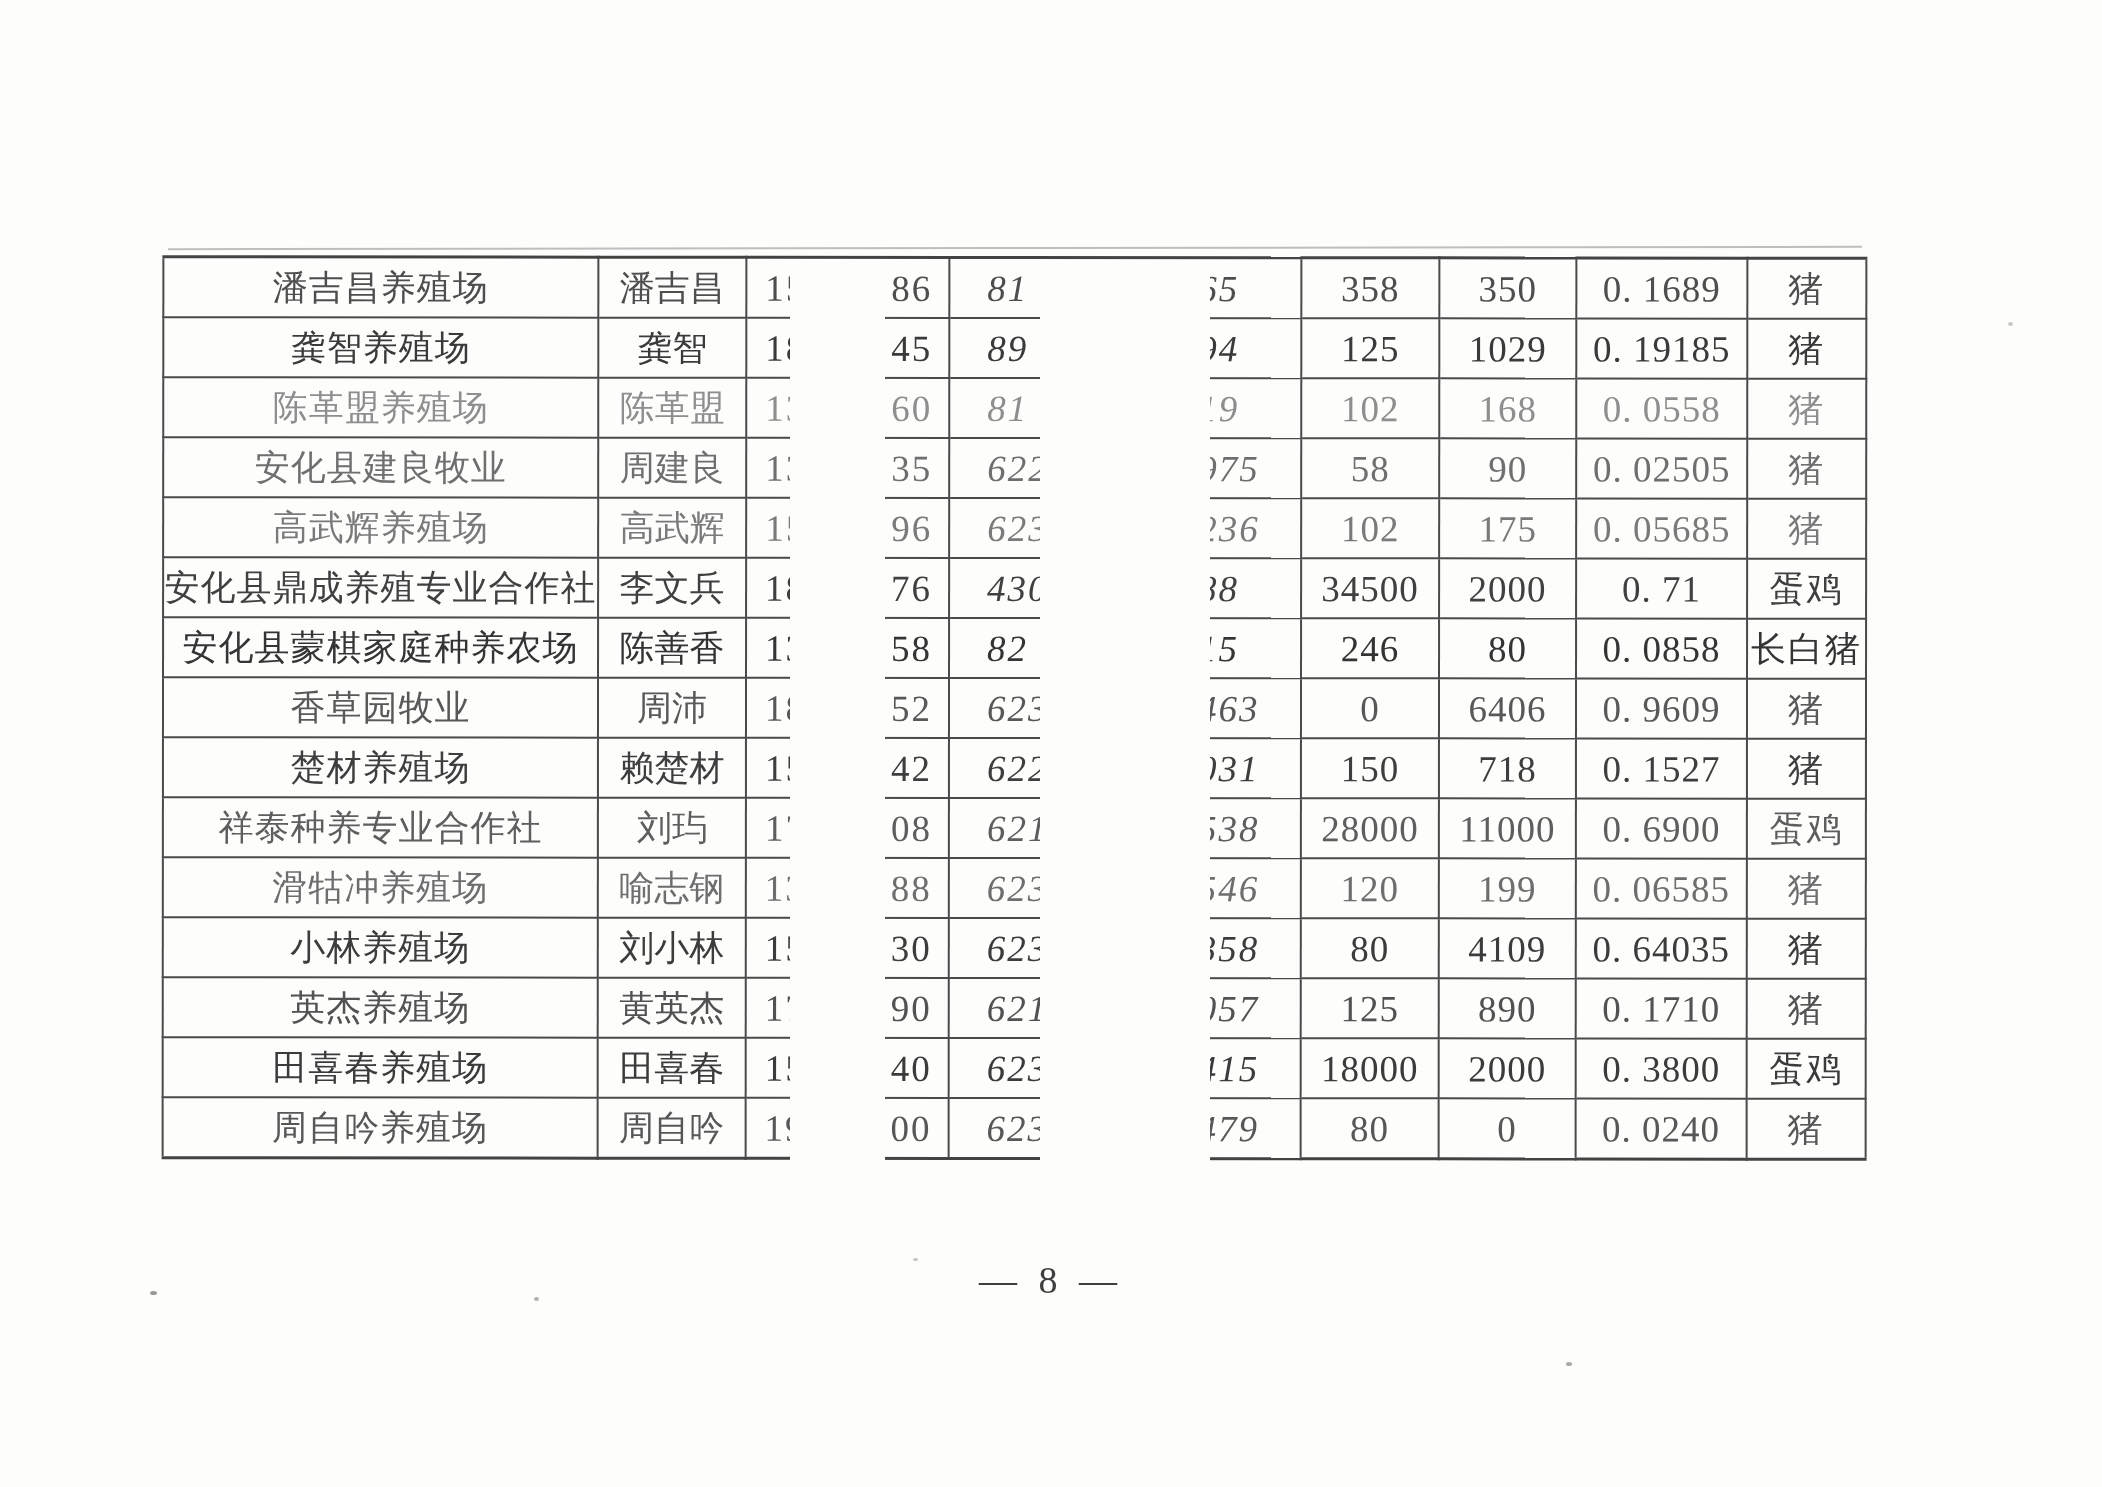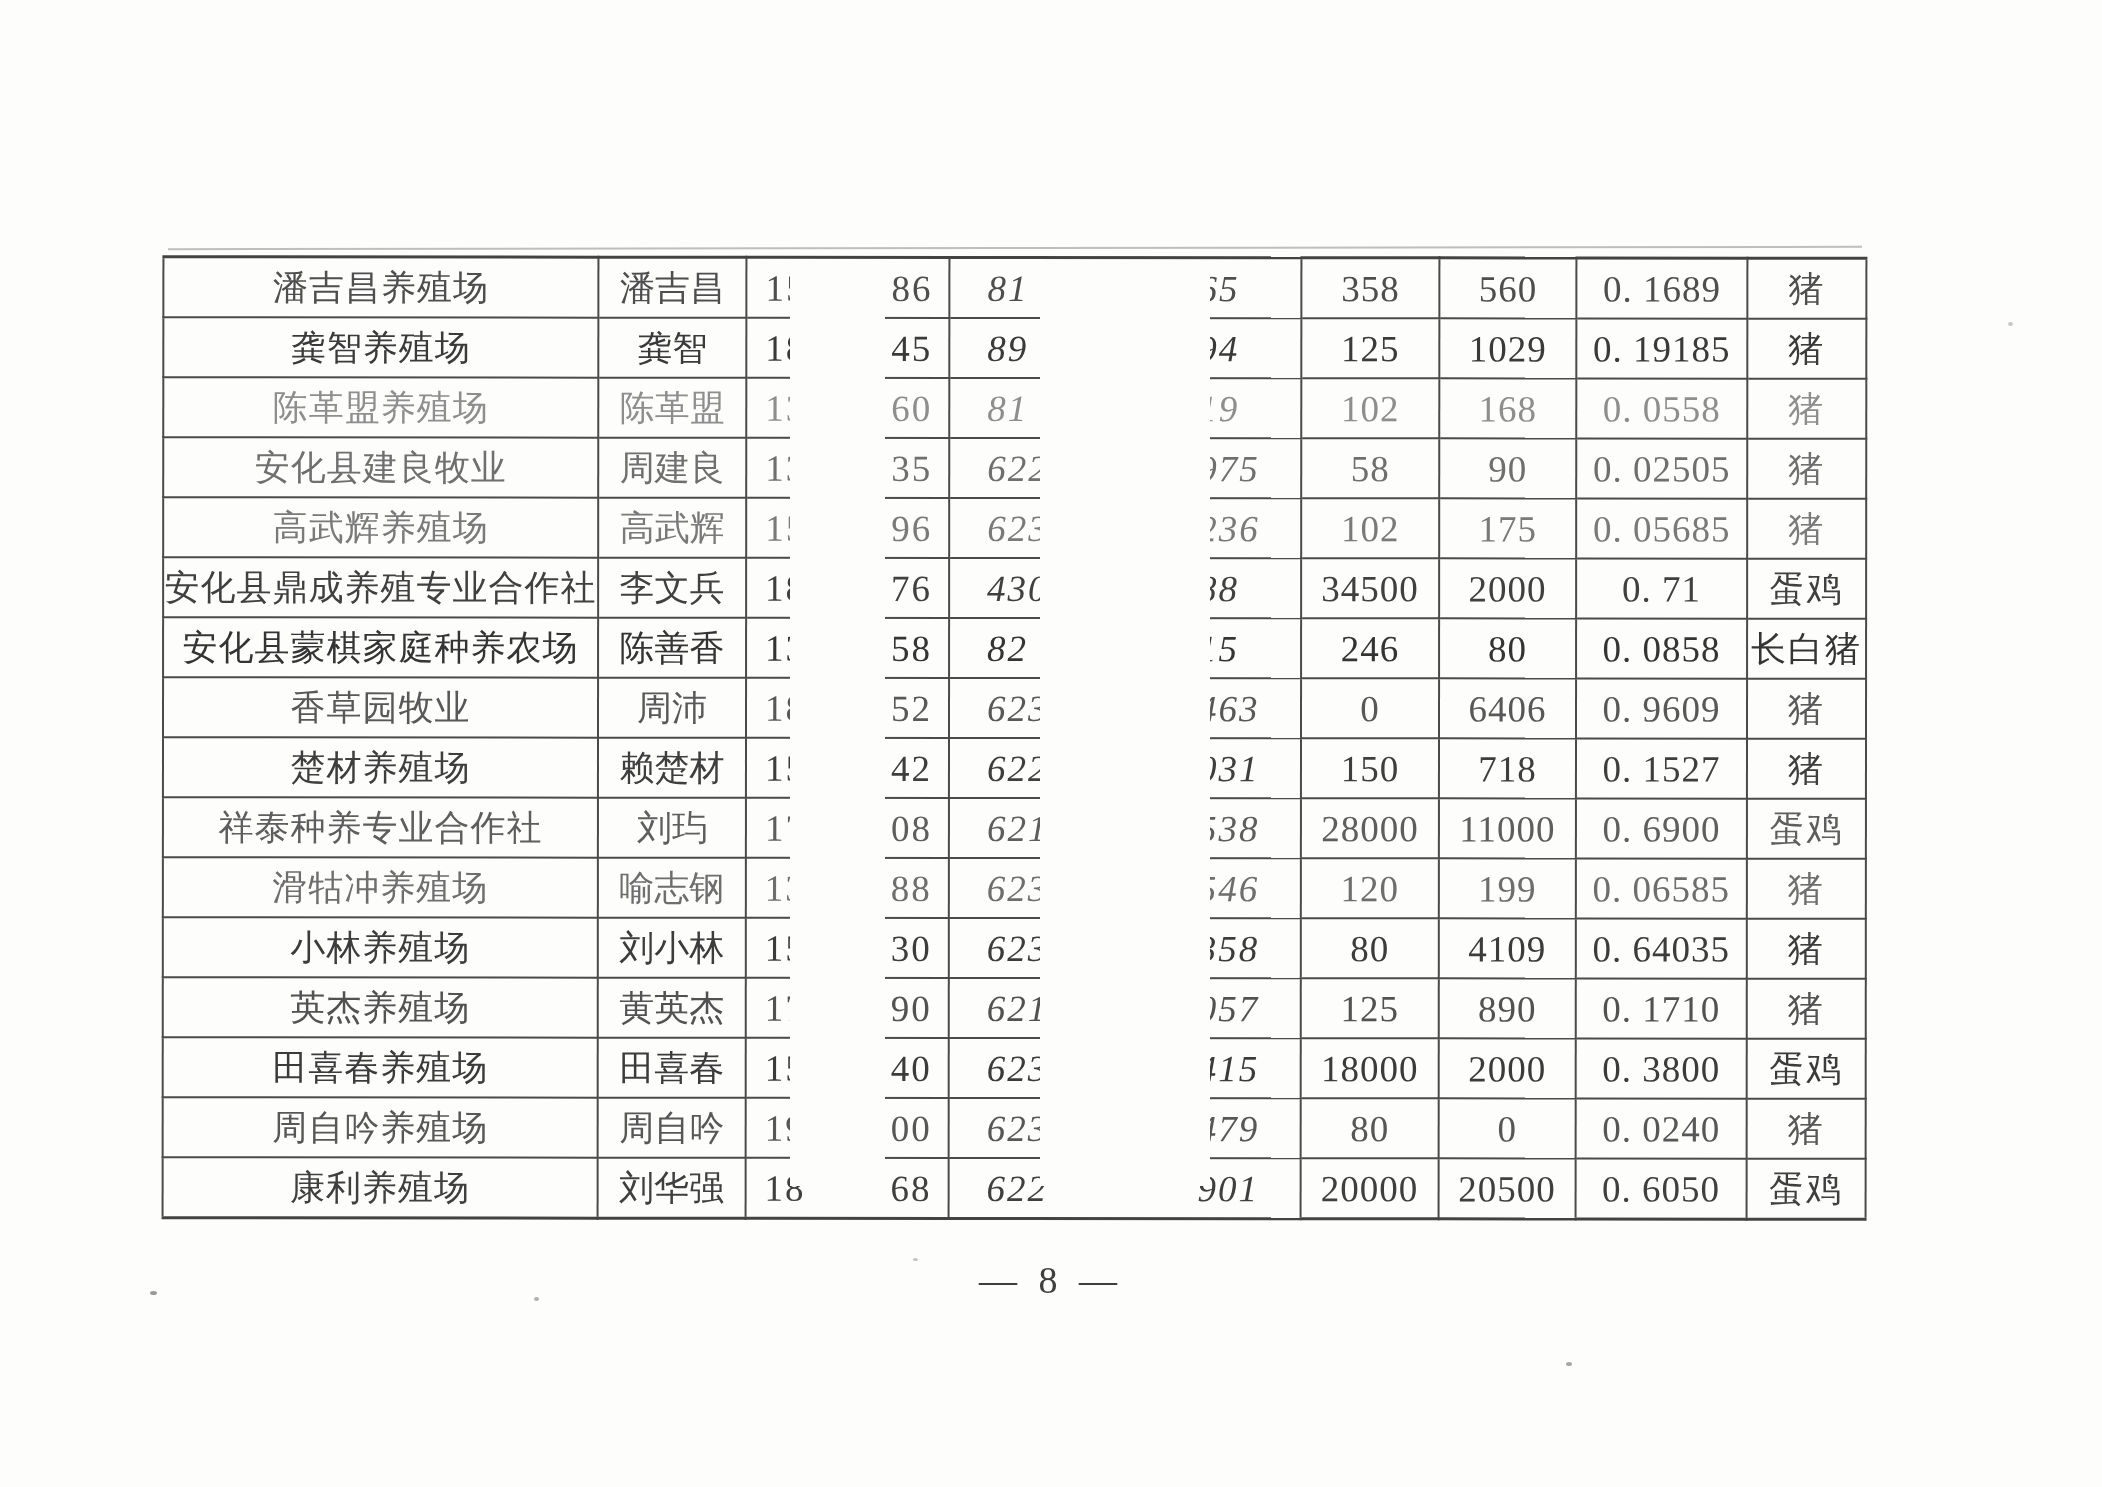--- a/index.html
+++ b/index.html
@@ -82,21 +82,21 @@
           <span class="frag fragbox-phone">86</span>
         </div>
       </td>
       <td class="c-id">
         <div class="cellflex">
           <span class="frag">81</span>
           <span class="frag fragbox-id">65</span>
         </div>
       </td>
       <td class="c-num">358</td>
-      <td class="c-num">560</td>
+      <td class="c-num">350</td>
       <td class="c-num">0. 1689</td>
       <td class="c-species">猪</td>
     </tr>
         <tr style="color: rgb(58, 58, 58);">
       <td class="c-farm">龚智养殖场</td>
       <td class="c-owner">龚智</td>
       <td class="c-phone">
         <div class="cellflex">
           <span class="frag">18</span>
           <span class="frag fragbox-phone">45</span>
@@ -365,40 +365,20 @@
       <td class="c-id">
         <div class="cellflex">
           <span class="frag">623</span>
           <span class="frag fragbox-id">479</span>
         </div>
       </td>
       <td class="c-num">80</td>
       <td class="c-num">0</td>
       <td class="c-num">0. 0240</td>
       <td class="c-species">猪</td>
-    </tr>
-        <tr style="color: rgb(63, 63, 63);">
-      <td class="c-farm">康利养殖场</td>
-      <td class="c-owner">刘华强</td>
-      <td class="c-phone">
-        <div class="cellflex">
-          <span class="frag">18</span>
-          <span class="frag fragbox-phone">68</span>
-        </div>
-      </td>
-      <td class="c-id">
-        <div class="cellflex">
-          <span class="frag">622</span>
-          <span class="frag fragbox-id">901</span>
-        </div>
-      </td>
-      <td class="c-num">20000</td>
-      <td class="c-num">20500</td>
-      <td class="c-num">0. 6050</td>
-      <td class="c-species">蛋鸡</td>
     </tr>
       </tbody>
   </table>
 
   <div class="redaction phone"></div>
   <div class="redaction idnum"></div>
 
   <div class="page-number">— 8 —</div>
 
   <div class="speck s1"></div>

